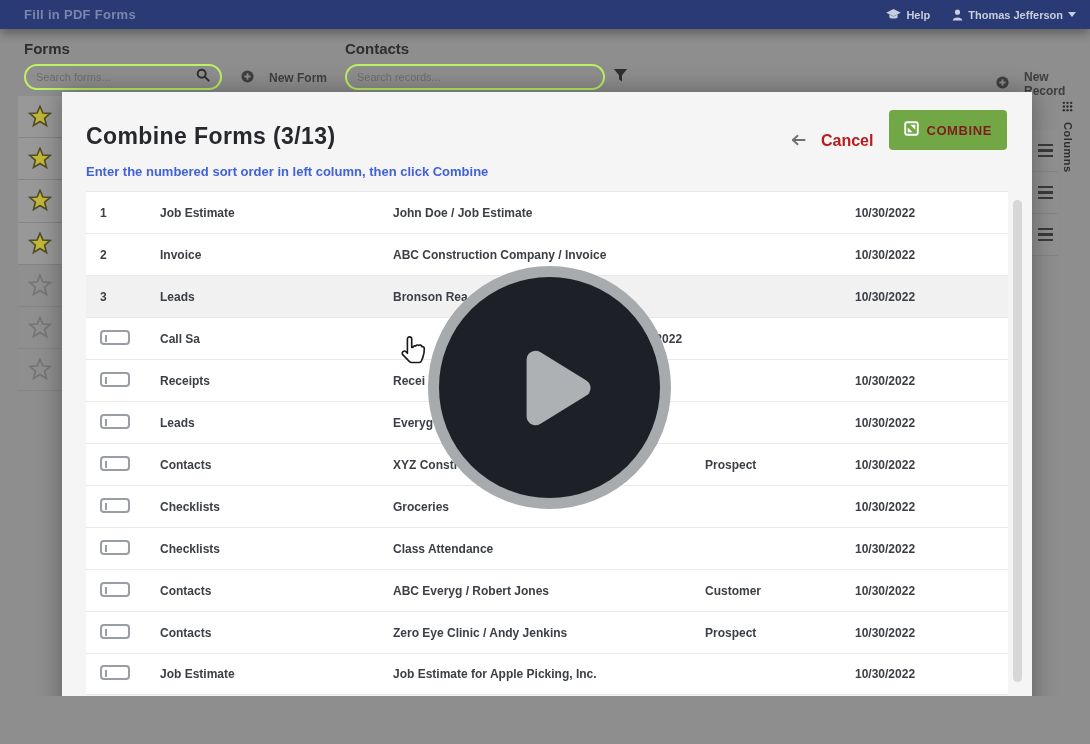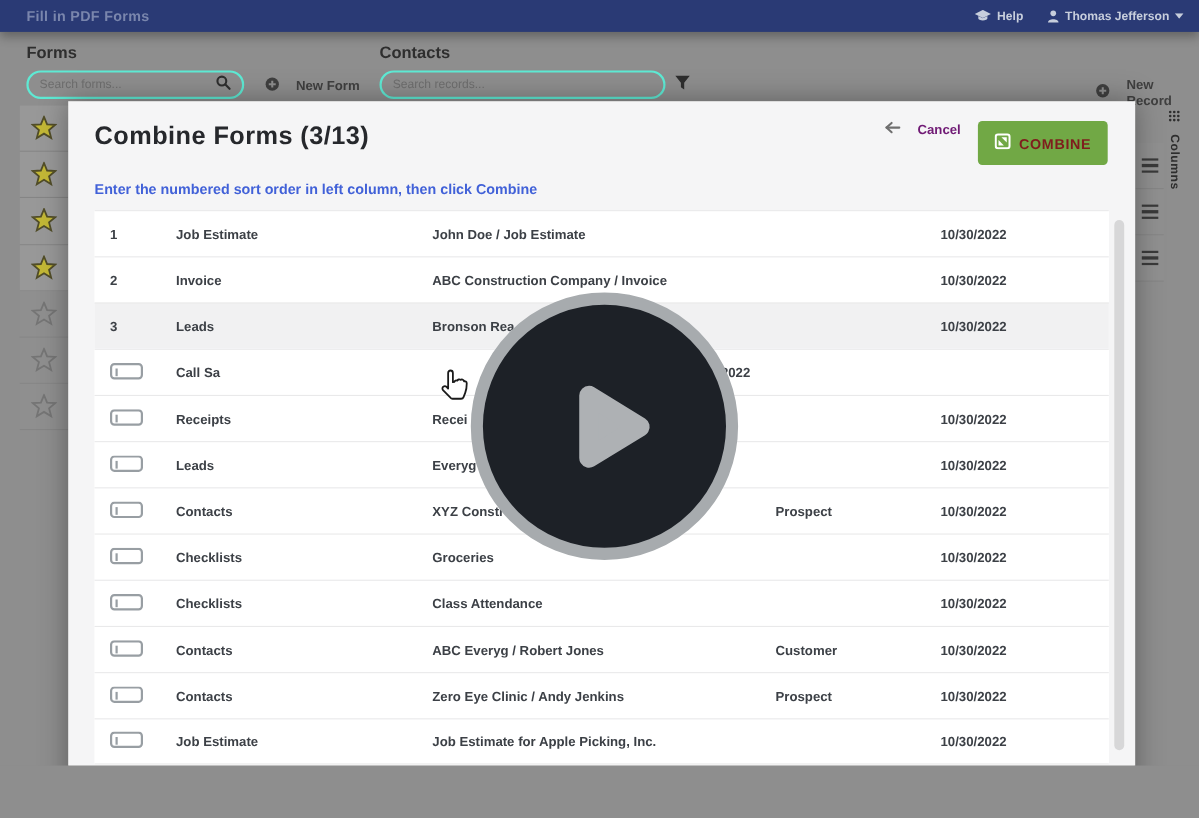--- a/index.html
+++ b/index.html
@@ -15,21 +15,21 @@
   .nav-title { color:#7a86ad; font-size:13px; font-weight:bold; padding-left:24px; letter-spacing:.3px; }
   .nav-right { margin-left:auto; display:flex; align-items:center; gap:22px; padding-right:14px; }
   .nav-link { display:flex; align-items:center; gap:5px; color:#c7cedc; font-size:11px; font-weight:bold; cursor:pointer; }
   .nav-link svg { display:block; }
 
   
   .panel-heading { position:absolute; font-size:15px; font-weight:bold; color:#2e2e2e; }
   #forms-heading { left:24px; top:40px; }
   #contacts-heading { left:345px; top:40px; }
 
-  .search-pill { position:absolute; top:64px; height:26px; border:2px solid #5eead4; border-radius:13px;
+  .search-pill { position:absolute; top:64px; height:26px; border:2px solid #bef264; border-radius:13px;
                  display:flex; align-items:center; padding:0 10px; background:transparent; }
   .search-pill input { border:none; outline:none; background:transparent; font-family:"Liberation Sans",sans-serif;
                  font-size:11px; color:#5e5e5e; flex:1; }
   .search-pill input::placeholder { color:#6e6e6e; opacity:1; }
   #forms-search { left:24px; width:198px; }
   #records-search { left:345px; width:260px; }
 
   .mini-btn { position:absolute; display:flex; align-items:center; gap:15px; font-size:12px;
               font-weight:bold; color:#3f3f3f; cursor:pointer; }
   #new-form-btn { left:241px; top:70px; }
@@ -53,23 +53,23 @@
   .burger i { display:block; height:2.4px; background:#3a3a3a; }
 
   
   .columns-tab { position:absolute; left:1057px; top:98px; width:21px; height:170px; z-index:1;
                  display:flex; flex-direction:column; align-items:center; gap:6px; cursor:pointer; }
   .columns-tab .label { writing-mode:vertical-rl; font-size:11px; font-weight:bold; color:#2e2e2e; letter-spacing:.5px; }
 
   
   .modal { position:absolute; left:62px; top:92px; width:970px; height:645px; background:#f5f5f6;
            box-shadow:0 0 24px rgba(0,0,0,0.35); z-index:4; }
-  .modal-header { display:flex; align-items:flex-start; padding:18px 25px 0 24px; }
+  .modal-header { display:flex; align-items:flex-end; padding:18px 25px 0 24px; }
   .modal-title { font-size:23px; font-weight:600; color:#26282c; letter-spacing:.4px; flex:1; }
-  .cancel-link { display:flex; align-items:center; gap:15px; color:#701a75; font-size:12px; font-weight:bold;
+  .cancel-link { display:flex; align-items:center; gap:15px; color:#b91c1c; font-size:16px; font-weight:bold;
                  cursor:pointer; margin-right:16px; }
   .combine-btn { display:flex; align-items:center; gap:7px; background:var(--combine-green,#71a845); color:#7f1d1d;
                  border:none; font-family:"Liberation Sans",sans-serif; font-size:13px; font-weight:bold;
                  letter-spacing:.6px; padding:11px 15px; border-radius:4px; cursor:pointer; }
   .instruction { padding:14px 24px 0 24px; color:var(--link-blue,#4161d8); font-size:13px; font-weight:bold; }
 
   .table-wrap { margin:12px 24px 0 24px; width:922px; }
   .thead { display:flex; height:22px; align-items:center; font-size:10px; font-weight:bold;
            letter-spacing:.7px; color:#b7bcc4; }
   .tbody { background:#fff; }

